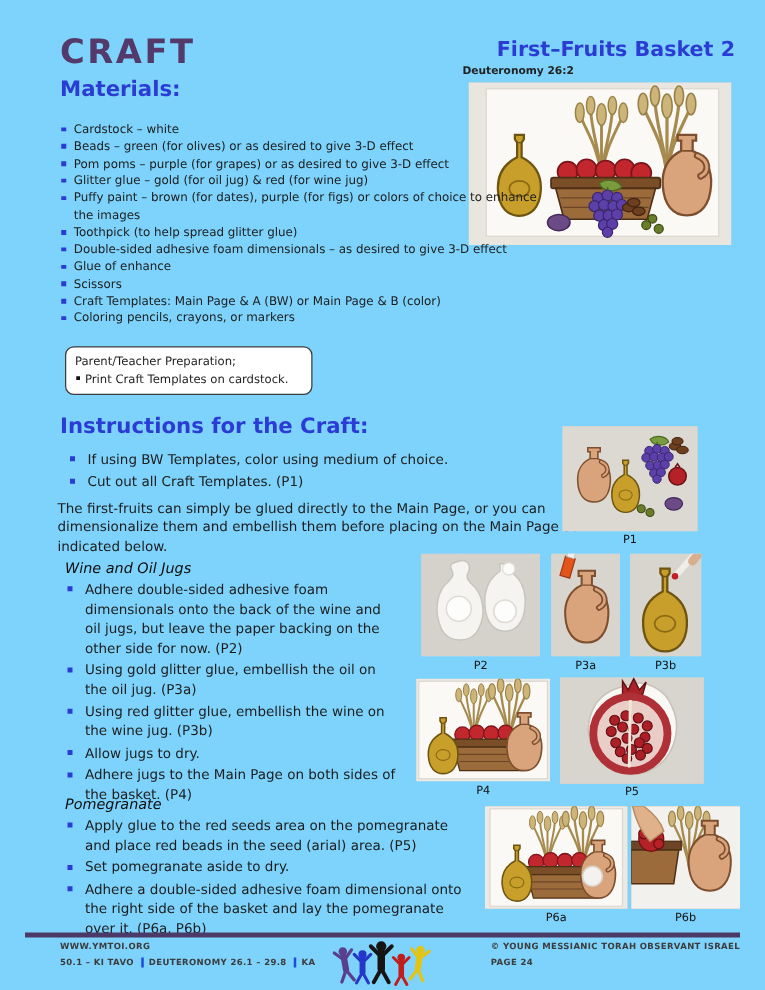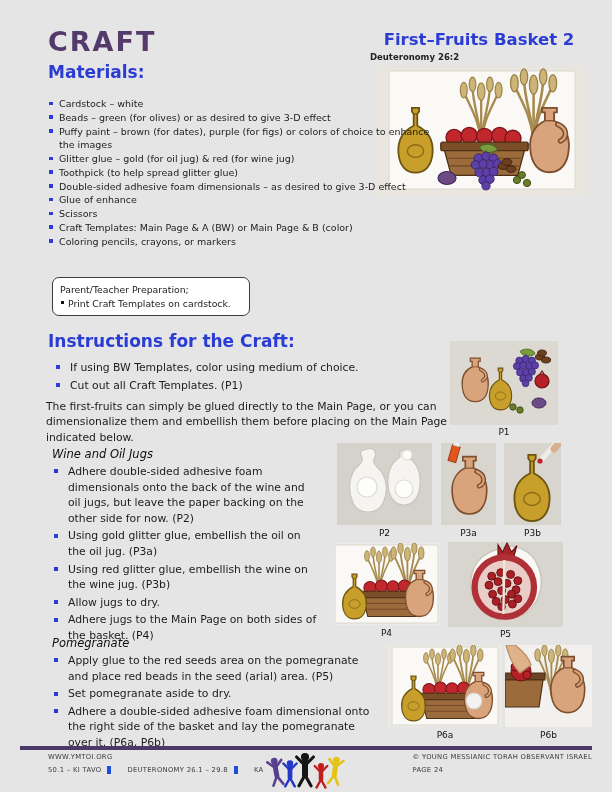--- a/index.html
+++ b/index.html
@@ -1,20 +1,20 @@
 <!DOCTYPE html>
 <html><head>
 <meta charset="utf-8">
 <style>
   html,body{margin:0;padding:0;background:#888}
-  .page{position:relative;width:612px;height:792px;background:#e5e5e5;margin:0 auto;
+  .page{position:relative;width:612px;height:792px;background:#7dd3fc;margin:0 auto;
         font-family:"DejaVu Sans",sans-serif;color:#1c1c1c;overflow:hidden}
   .title{position:absolute;left:48px;top:26px;font-size:27px;font-weight:bold;
          color:#533a6b;letter-spacing:2px}
-  .craft-name{position:absolute;left:370px;top:30px;width:218px;text-align:center;
+  .craft-name{position:absolute;left:370px;top:30px;width:218px;text-align:right;
          font-size:16.5px;font-weight:bold;color:#2b3cd5}
   .scripture{position:absolute;left:370px;top:52px;width:218px;text-align:left;
          font-size:8.5px;font-weight:bold;color:#222}
   .materials-h{position:absolute;left:48px;top:62px;font-size:17px;font-weight:bold;color:#2b3cd5}
   ul{list-style:none;margin:0;padding:0}
   li{position:relative;padding-left:11px}
   li::before{content:"";position:absolute;left:1px;top:4.6px;width:3.6px;height:3.6px;background:#2b3cd5}
   .mat-list{position:absolute;left:48px;top:97px;width:394px;font-size:9.5px;line-height:13.75px}
   .prep-box{position:absolute;left:52px;top:277px;width:182px;border:1.5px solid #3c3c3c;
          border-radius:7px;padding:5px 7px;font-size:9.3px;line-height:13.5px;background:#fff}
@@ -28,24 +28,24 @@
   .section-h{font-size:11.5px;font-weight:normal;font-style:italic;color:#0d0d0d;margin-bottom:3px}
   .sec-list{font-size:10.8px;line-height:15.6px}
   .sec-list li{padding-left:16px;margin-bottom:2px}
   .sec-list li::before{left:2px;top:5.4px;width:4px;height:4px}
   .wine-sec{position:absolute;left:52px;top:447px;width:266px}
   .pome-sec{position:absolute;left:52px;top:636px;width:322px}
   .photo{position:absolute;background:#dcd9d2;box-shadow:inset 0 0 0 1px #cfccc5}
   .photo svg{display:block}
   .plabel{position:absolute;font-size:9px;font-weight:normal;color:#111;text-align:center}
   .footer-rule{position:absolute;left:20px;top:746px;width:572px;height:3.5px;background:#4b3a67}
-  .footer{font-size:6.8px;font-weight:normal;color:#3c3c3c;letter-spacing:.3px}
+  .footer{font-size:6.8px;font-weight:bold;color:#3c3c3c;letter-spacing:.3px}
   .footer-left{position:absolute;left:48px;top:753px}
   .footer-left .l2{margin-top:4.5px}
-  .sep{border-left:4px solid #1d4ed8;margin-left:6px;padding-left:16px}
+  .sep{border-left:2px solid #1d4ed8;margin-left:6px;padding-left:4px}
   .footer-right{position:absolute;right:20px;top:753px;text-align:left}
   .footer-right .l2{margin-top:4.5px}
   .footer-logo{position:absolute;left:266px;top:745px;width:80px;height:46px}
 </style>
 </head>
 <body>
 
 <svg width="0" height="0" style="position:absolute">
   <defs>
     <g id="amphora">
@@ -166,22 +166,23 @@
           <circle cx="152" cy="117" r="3.6"></circle>
           <circle cx="147" cy="109" r="3.4"></circle>
       </g>
     </svg>
   </div>
 
   <div class="materials-h">Materials:</div>
   <ul class="mat-list">
     <li>Cardstock – white</li>
     <li>Beads – green (for olives) or as desired to give 3-D effect</li>
+    <li>Pom poms – purple (for grapes) or as desired to give 3-D effect</li>
+    <li>Glitter glue – gold (for oil jug) &amp; red (for wine jug)</li>
     <li>Puffy paint – brown (for dates), purple (for figs) or colors of choice to enhance the images</li>
-    <li>Glitter glue – gold (for oil jug) &amp; red (for wine jug)</li>
     <li>Toothpick (to help spread glitter glue)</li>
     <li>Double-sided adhesive foam dimensionals – as desired to give 3-D effect</li>
     <li>Glue of enhance</li>
     <li>Scissors</li>
     <li>Craft Templates: Main Page &amp; A (BW) or Main Page &amp; B (color)</li>
     <li>Coloring pencils, crayons, or markers</li>
   </ul>
 
   <div class="prep-box">
     <div>Parent/Teacher Preparation;</div>

